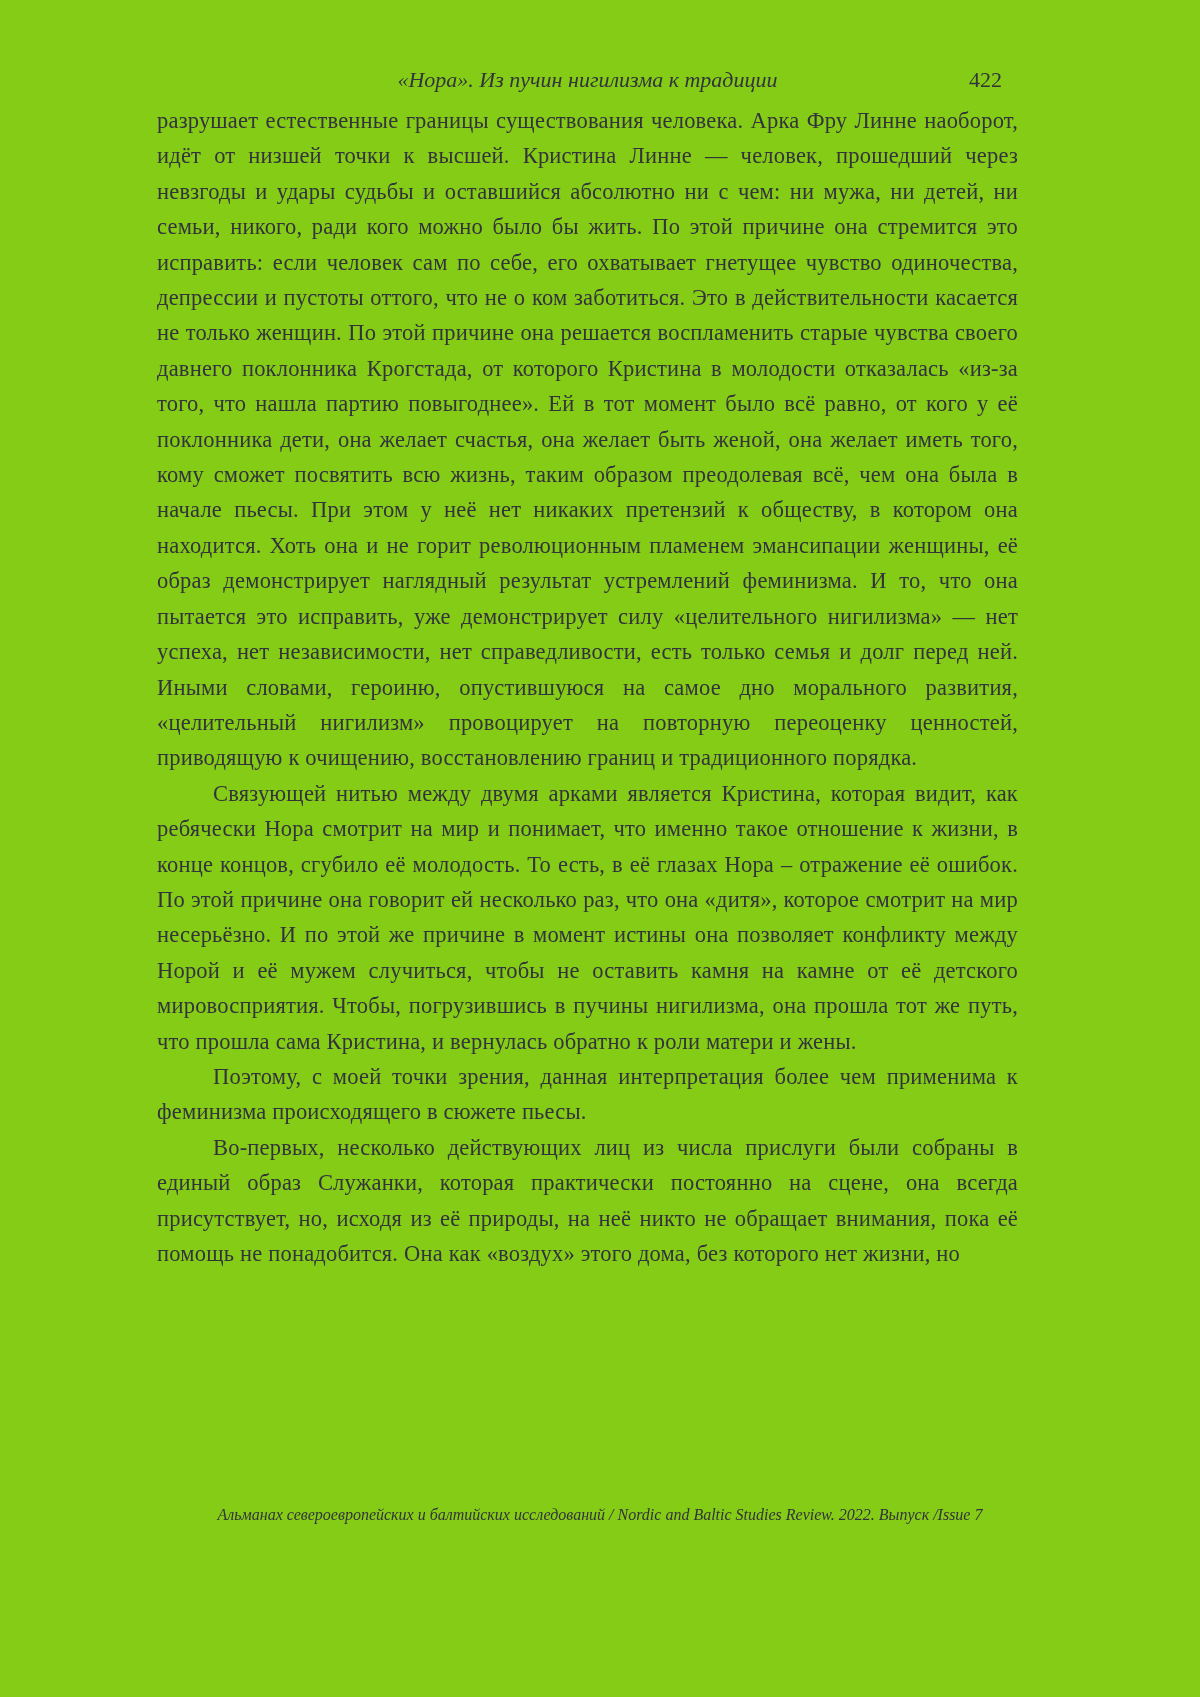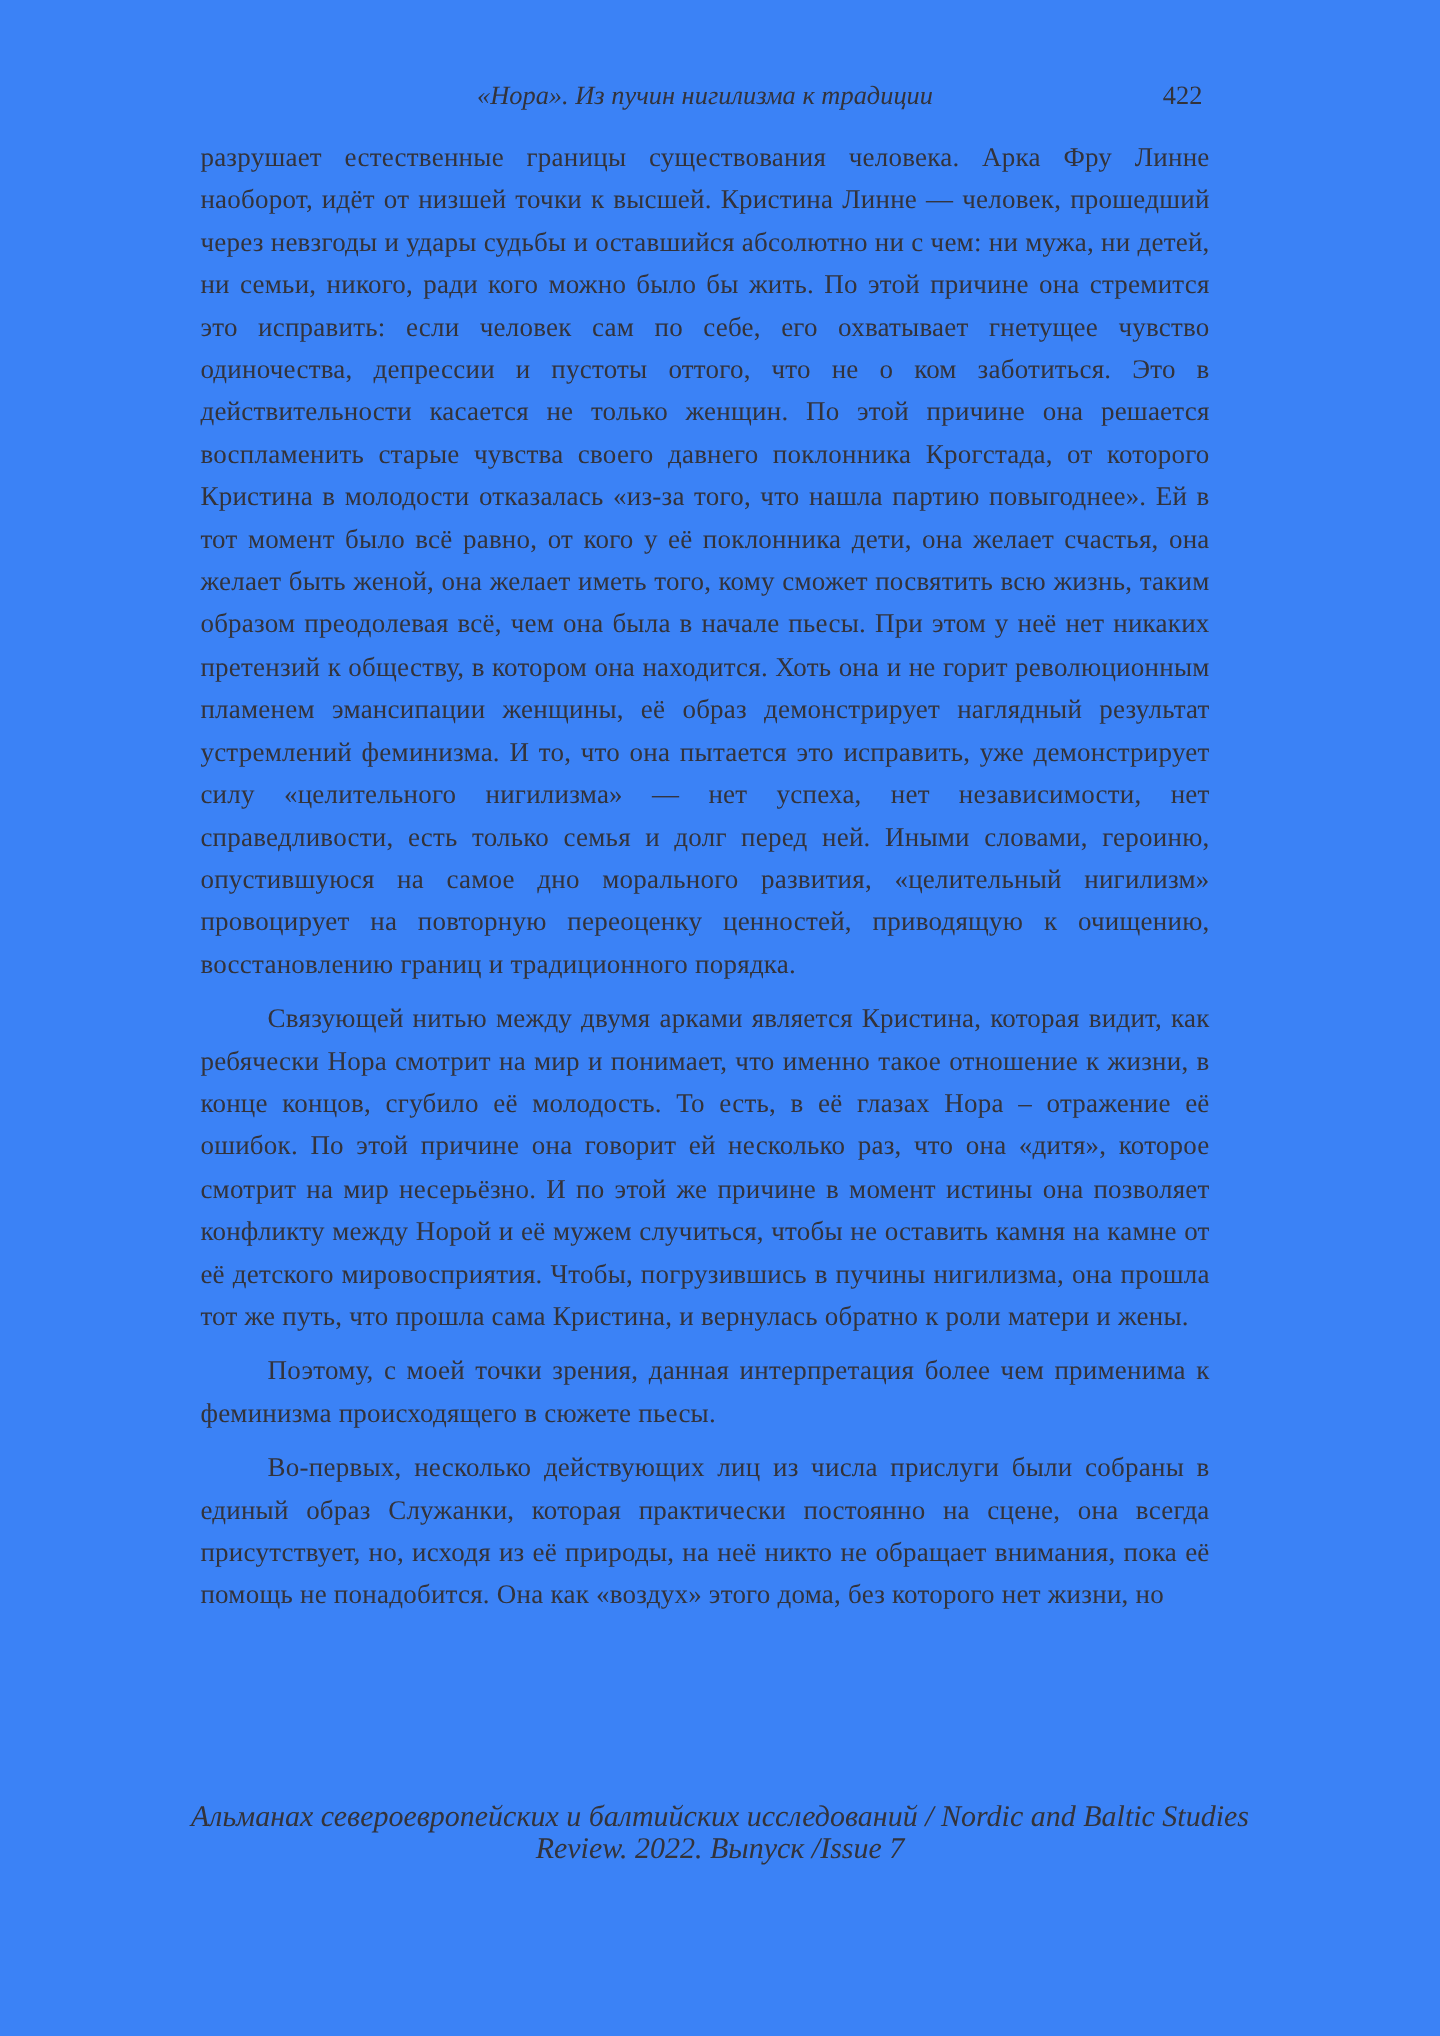--- a/index.html
+++ b/index.html
@@ -5,21 +5,21 @@
   html, body {
     margin: 0;
     padding: 0;
     background: #ffffff;
   }
   .page {
     position: relative;
     width: 1200px;
     height: 1697px;
     box-sizing: border-box;
-    background: #3b82f6;
+    background: #84cc16;
     font-family: "Liberation Serif", "DejaVu Serif", serif;
     color: #33333b;
     overflow: hidden;
   }
   .header {
     position: absolute;
     top: 66px;
     left: 157px;
     right: 182px;
     text-align: center;
@@ -39,34 +39,34 @@
     position: absolute;
     top: 103px;
     left: 157px;
     right: 182px;
     text-align: justify;
     font-size: 22.5px;
     line-height: 35.4px;
     letter-spacing: 0.2px;
   }
   .para {
-    margin: 10px;
+    margin: 0;
     text-indent: 56px;
   }
   .para.continuation {
     text-indent: 0;
   }
   .footer {
     position: absolute;
     left: 120px;
     right: 120px;
     top: 1502px;
     text-align: center;
     font-style: italic;
-    font-size: 25px;
+    font-size: 16px;
     line-height: 26px;
   }
 </style>
 </head>
 <body>
 
 <div class="page">
 
   <div class="header">
     <span class="running-title">«Нора». Из пучин нигилизма к традиции</span>

